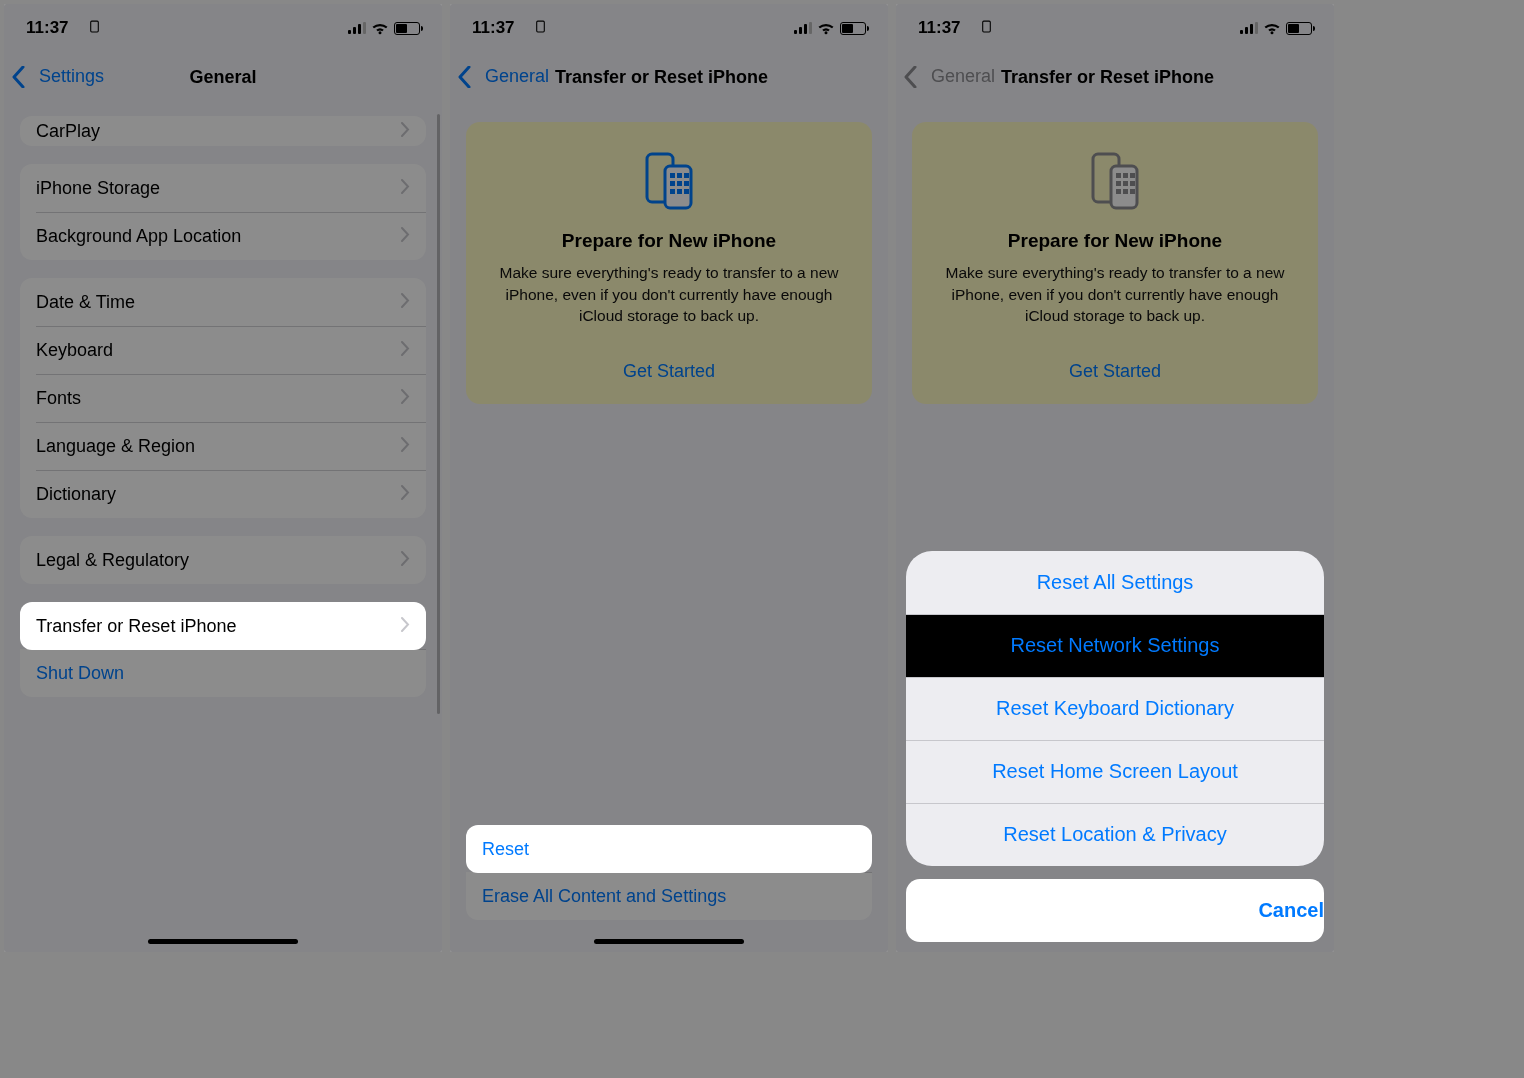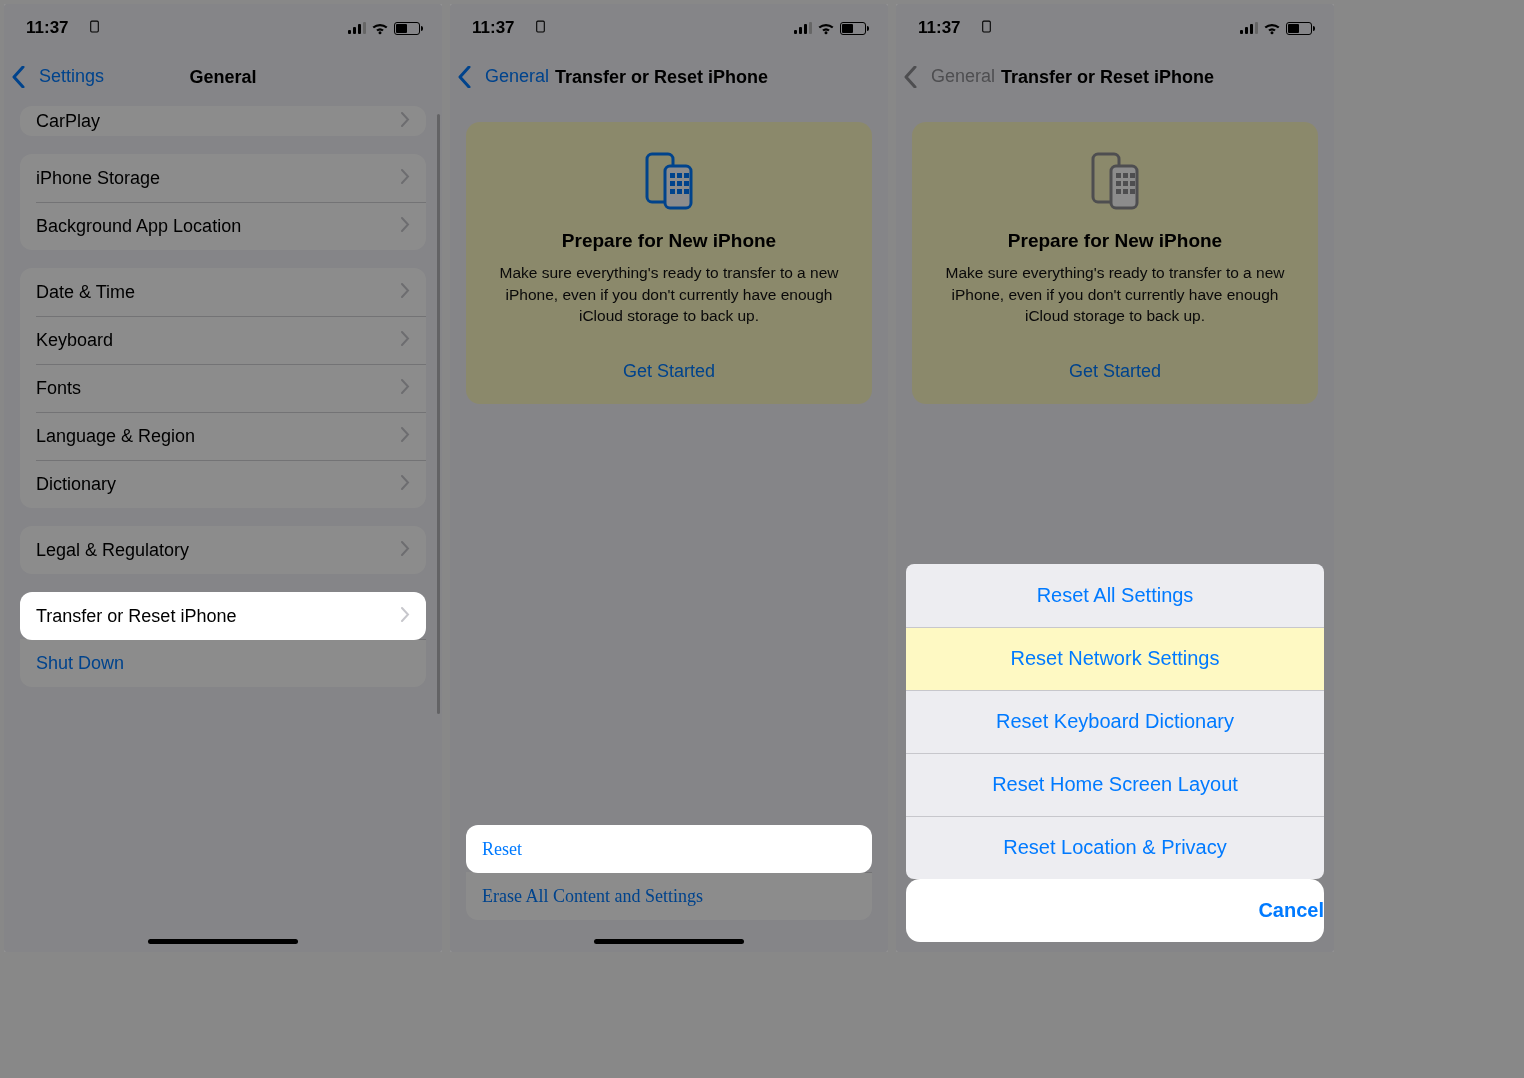--- a/index.html
+++ b/index.html
@@ -101,21 +101,21 @@
     position:absolute;
     left:16px; right:0; top:0;
     height:1px;
     background:#d1d1d6;
   }
   .cell .disclosure{ margin-left:auto; color:#c7c7cc;}
   .chev-right{width:9px;height:15px;}
   .cell.blue{ color:#007aff; }
   
   .group.cut-top .cell.partial{ min-height:30px; }
-  .group.cut-top { margin-top: 4px; text-align: right; }
+  .group.cut-top { margin-top: 14px; text-align: right; }
   
   .highlight {
     position: relative;
     z-index: 100;
   }
   .highlight.cell, .highlight .cell-bg{
     background:#fff;
     border-radius:12px;
   }
   
@@ -133,38 +133,38 @@
   
   .sheet-wrap{
     position:absolute;
     left:0;right:0;bottom:0;
     padding: 0 10px 10px;
     z-index:100;
   }
   .sheet-group{
     background: rgba(242,242,247,0.95);
     backdrop-filter: blur(6px);
-    border-radius:8px;
+    border-radius:26px;
     overflow:hidden;
-    margin-bottom:0;
+    margin-bottom:13px;
   }
   .sheet-item{
     height:63px;
     display:flex;
     align-items:center;
     justify-content:center;
     font-size:20px;
     color:#007aff;
     position:relative;
   }
   .sheet-item + .sheet-item::before{
     content:"";position:absolute;left:0;right:0;top:0;height:1px;background:#c7c7cc;
   }
   .sheet-item.highlighted{
-    background:#fef9c3;
+    background:#000000;
   }
   .sheet-cancel{
     background:#fff;
     border-radius:14px;
     height:63px;
     display:flex;
     align-items:center;
     justify-content:flex-end;
     font-size:20px;
     font-weight:600;
@@ -378,21 +378,21 @@
           <rect x="43" y="43" width="5" height="5"></rect>
           <rect x="50" y="43" width="5" height="5"></rect>
       </g>
     </svg>
     <div class="card-title">Prepare for New iPhone</div>
     <div class="card-desc">Make sure everything's ready to transfer to a new iPhone, even if you don't currently have enough iCloud storage to back up.</div>
     <div class="card-link">Get Started</div>
   </div>
 
   <div style="position:absolute; left:16px; right:16px; bottom:32px;">
-    <div style="background:transparent; border-radius:12px; overflow:visible;font-family:Liberation Serif, serif;">
+    <div style="background:transparent; border-radius:12px; overflow:visible;">
       <div class="cell blue highlight" style="border-radius:12px;">
         <span>Reset</span>
       </div>
       <div class="cell blue" style="background:#fff; border-radius:0 0 12px 12px; margin-top:-1px;">
         <span>Erase All Content and Settings</span>
       </div>
     </div>
   </div>
 
   <div class="home-indicator"></div>

